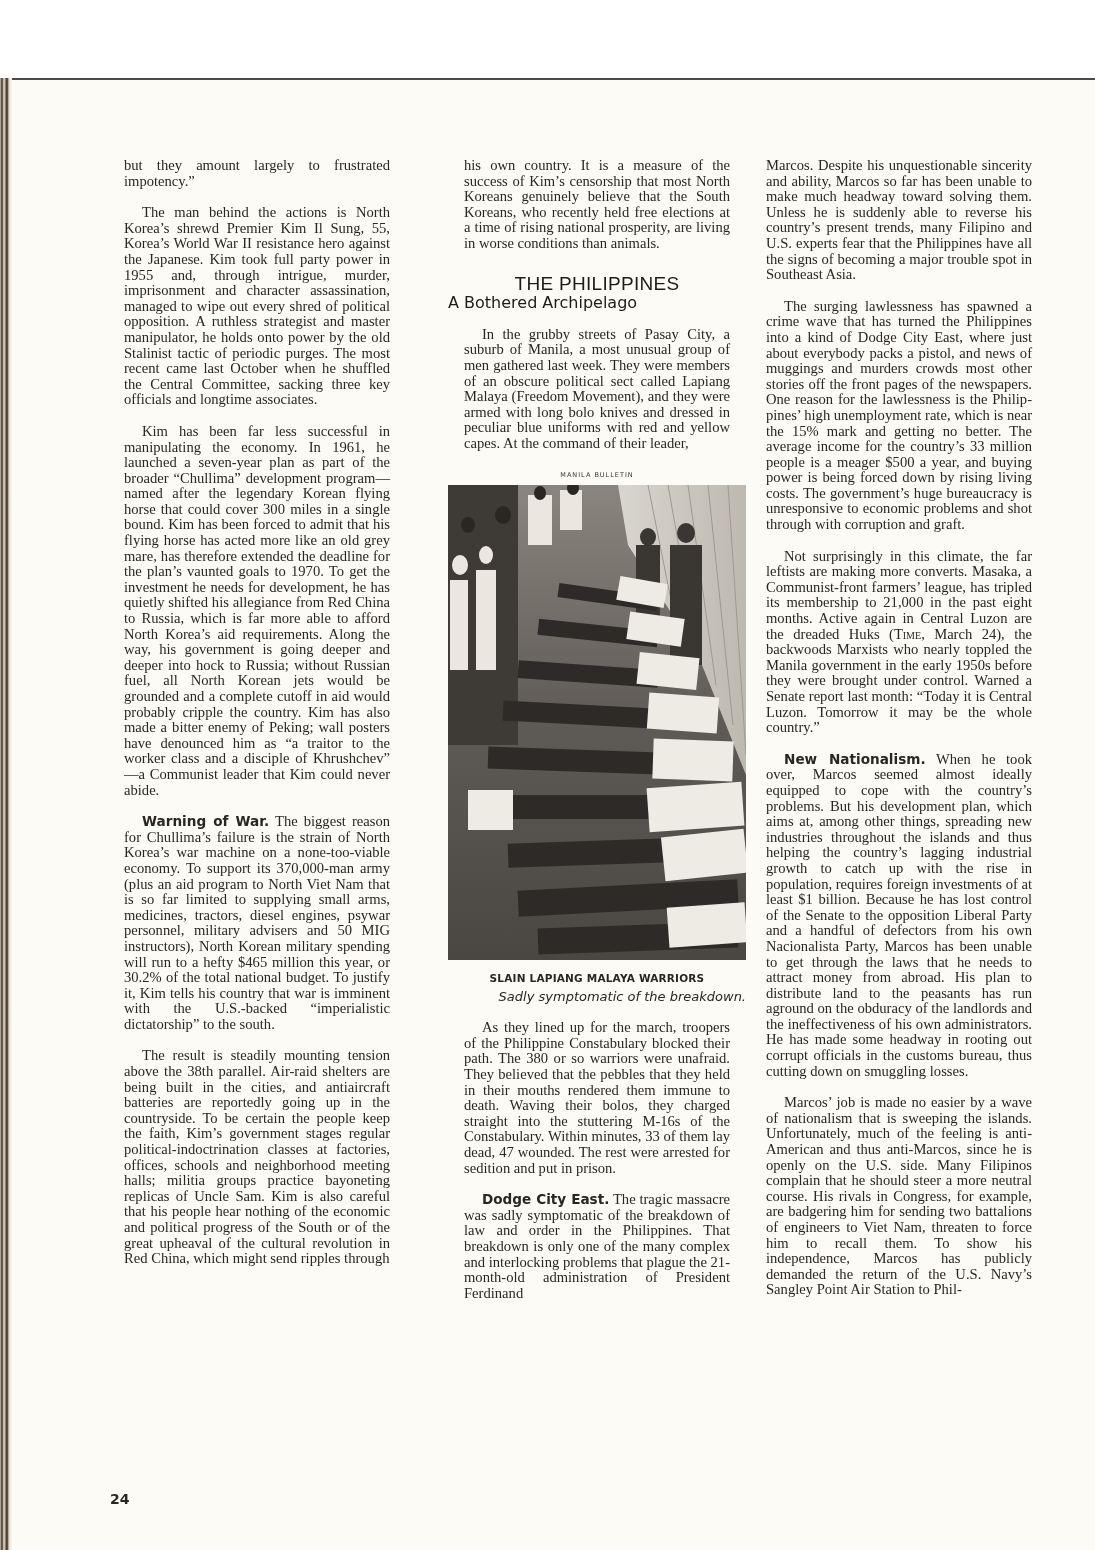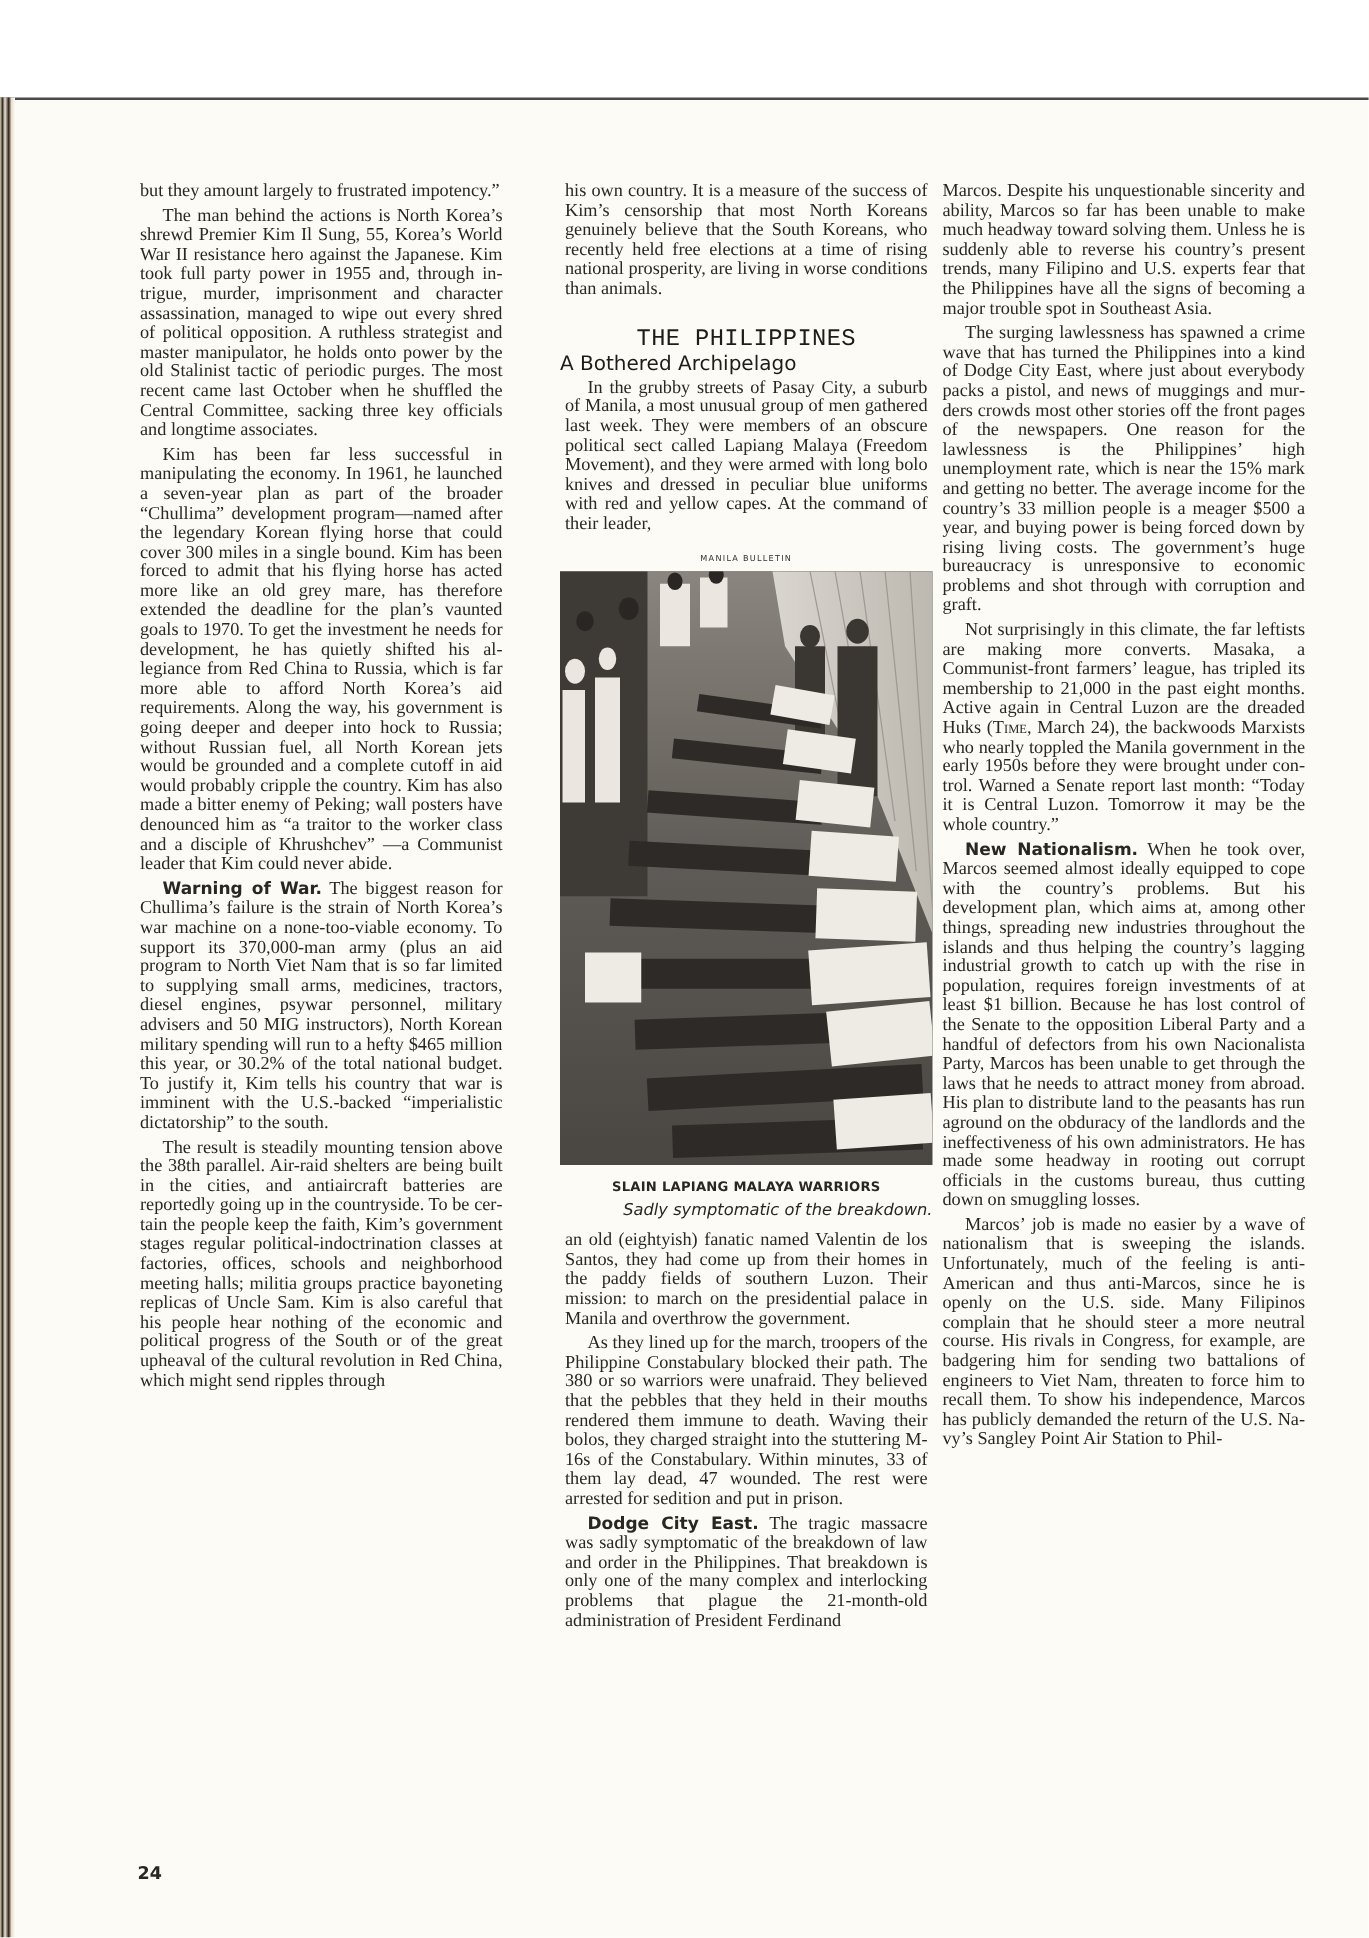--- a/index.html
+++ b/index.html
@@ -16,32 +16,32 @@
     }
     .binding {
       position: absolute; left: 0; top: 78px; width: 12px; height: 1472px;
       background: linear-gradient(to right, #d8cbb4 0px, #3a3026 2px, #efe6d6 4px, #2a2018 7px, #e8dcc8 9px, #fdfbf6 12px);
     }
     .col {
       position: absolute; top: 142px; width: 298px;
       font-size: 14.6px; line-height: 15.6px; text-align: justify;
       hyphens: manual;
     }
-    .col p { margin: 4px; text-indent: 18px; }
+    .col p { margin: 16px; text-indent: 18px; }
     .col p.noindent { text-indent: 0; }
     .col1 { left: 108px; }
     .col2 { left: 448px; }
     .col3 { left: 750px; }
     .runin {
       font-family: "DejaVu Sans", "Liberation Sans", sans-serif;
       font-weight: bold; font-size: 13.6px; color: #2a2622;
     }
     .smallcaps { font-variant: small-caps; }
     .section-head {
-      font-family: Liberation Mono, monospace;
+      font-family: Liberation Sans, sans-serif;
       font-size: 19px; text-align: center; margin: 24px 0 4px 0;
       letter-spacing: 0.3px; color: #1e1b18;
     }
     .sub-head {
       font-family: "DejaVu Sans", "Liberation Sans", sans-serif;
       font-size: 16px; margin: 0 0 1px 0; color: #1e1b18;
     }
     .credit {
       font-family: "DejaVu Sans", "Liberation Sans", sans-serif;
       font-size: 6.5px; letter-spacing: 1px; text-align: center;
@@ -159,21 +159,20 @@
           <rect x="200" y="300" width="95" height="44" transform="rotate(-4 247 322)"></rect>
           <rect x="215" y="348" width="83" height="44" transform="rotate(-6 256 370)"></rect>
           <rect x="20" y="305" width="45" height="40"></rect>
           <rect x="220" y="420" width="78" height="40" transform="rotate(-4 259 440)"></rect>
         </g>
       </g>
     </svg>
   </div>
   <div class="caption-title">SLAIN LAPIANG MALAYA WARRIORS</div>
   <div class="caption-text">Sadly symptomatic of the breakdown.</div>
-  <p class="noindent">an old (eightyish) fanatic named Val­entin de los Santos, they had come up from their homes in the paddy fields of southern Luzon. Their mission: to march on the presidential palace in Manila and overthrow the government.</p>
   <p>As they lined up for the march, troop­ers of the Philippine Constabulary blocked their path. The 380 or so warri­ors were unafraid. They believed that the pebbles that they held in their mouths rendered them immune to death. Waving their bolos, they charged straight into the stuttering M-16s of the Constabulary. Within minutes, 33 of them lay dead, 47 wounded. The rest were arrested for sedition and put in prison.</p>
   <p><span class="runin">Dodge City East.</span><span> The tragic massa­cre was sadly symptomatic of the break­down of law and order in the Philip­pines. That breakdown is only one of the many complex and interlocking problems that plague the 21-month-old administration of President Ferdinand</span></p>
 </div>
 
 <div class="col col3">
   <p class="noindent">Marcos. Despite his unquestionable sin­cerity and ability, Marcos so far has been unable to make much headway toward solving them. Unless he is sud­denly able to reverse his country’s pres­ent trends, many Filipino and U.S. ex­perts fear that the Philippines have all the signs of becoming a major trouble spot in Southeast Asia.</p>
   <p>The surging lawlessness has spawned a crime wave that has turned the Phil­ippines into a kind of Dodge City East, where just about everybody packs a pis­tol, and news of muggings and mur­ders crowds most other stories off the front pages of the newspapers. One rea­son for the lawlessness is the Philip­pines’ high unemployment rate, which is near the 15% mark and getting no better. The average income for the coun­try’s 33 million people is a meager $500 a year, and buying power is being forced down by rising living costs. The govern­ment’s huge bureaucracy is unresponsive to economic problems and shot through with corruption and graft.</p>
   <p><span>Not surprisingly in this climate, the far leftists are making more converts. Masaka, a Communist-front farmers’ league, has tripled its membership to 21,000 in the past eight months. Active again in Central Luzon are the dreaded Huks (</span><span class="smallcaps">Time</span><span>, March 24), the back­woods Marxists who nearly toppled the Manila government in the early 1950s before they were brought under con­trol. Warned a Senate report last month: “Today it is Central Luzon. Tomorrow it may be the whole country.”</span></p>
   <p><span class="runin">New Nationalism.</span><span> When he took over, Marcos seemed almost ideally equipped to cope with the country’s problems. But his development plan, which aims at, among other things, spreading new industries throughout the islands and thus helping the country’s lagging industrial growth to catch up with the rise in population, requires foreign investments of at least $1 bil­lion. Because he has lost control of the Senate to the opposition Liberal Party and a handful of defectors from his own Nacionalista Party, Marcos has been unable to get through the laws that he needs to attract money from abroad. His plan to distribute land to the peas­ants has run aground on the obduracy of the landlords and the ineffectiveness of his own administrators. He has made some headway in rooting out corrupt officials in the customs bureau, thus cutting down on smuggling losses.</span></p>
   <p>Marcos’ job is made no easier by a wave of nationalism that is sweeping the islands. Unfortunately, much of the feeling is anti-American and thus anti-Marcos, since he is openly on the U.S. side. Many Filipinos complain that he should steer a more neutral course. His rivals in Congress, for example, are badgering him for sending two battal­ions of engineers to Viet Nam, threat­en to force him to recall them. To show his independence, Marcos has publicly demanded the return of the U.S. Na­vy’s Sangley Point Air Station to Phil-</p>

